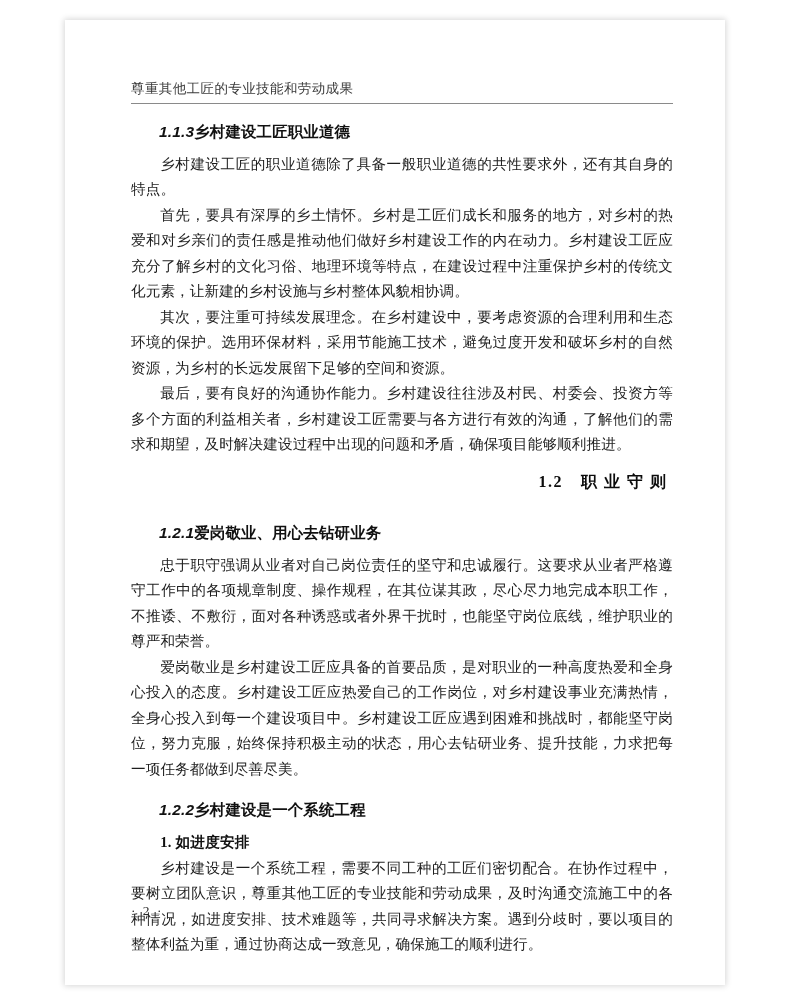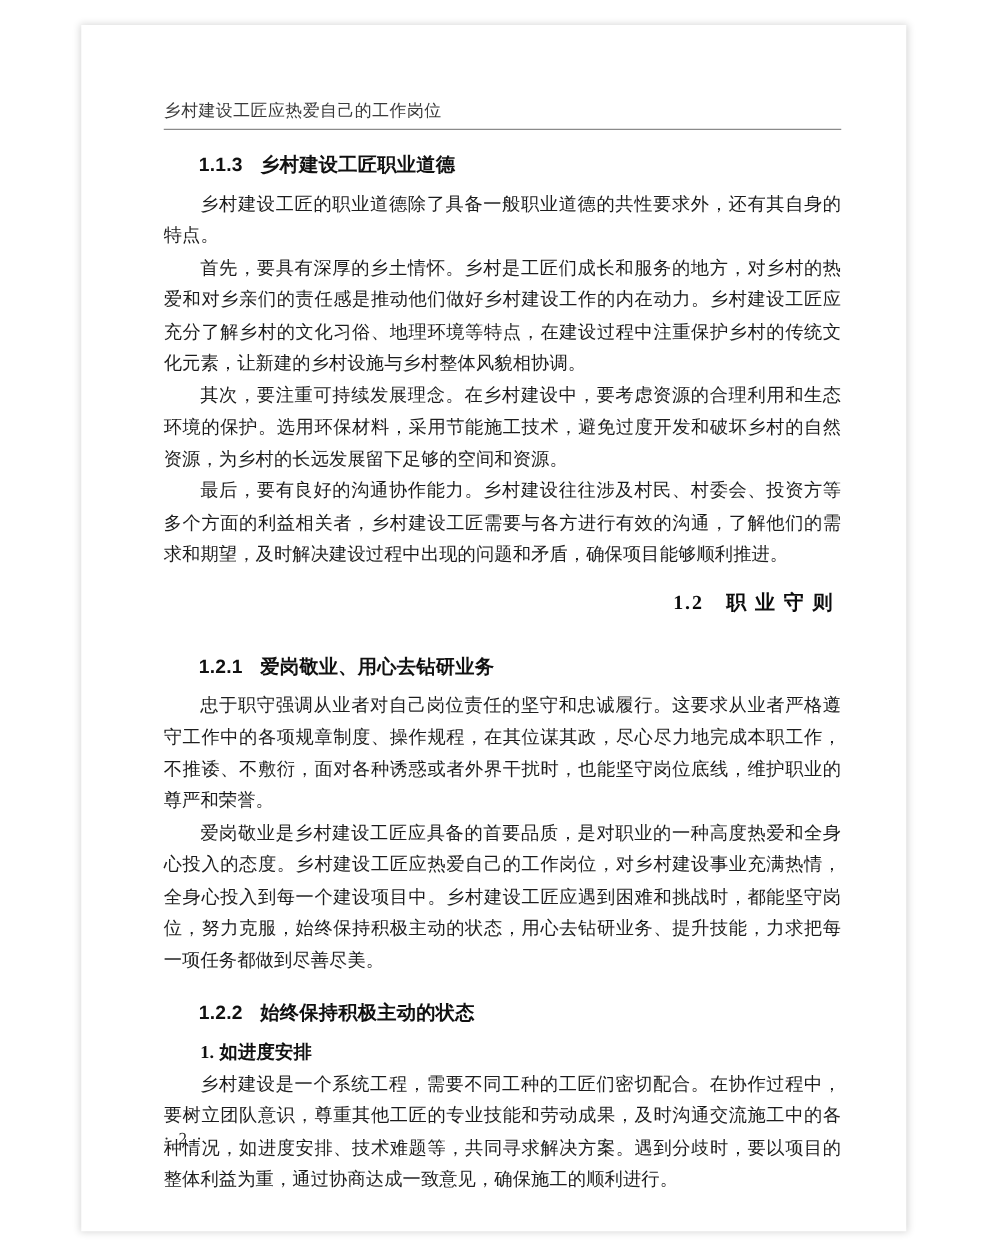--- a/index.html
+++ b/index.html
@@ -74,21 +74,21 @@
     font-family: "Liberation Sans", "DejaVu Sans", sans-serif;
     font-size: 15.4px;
     color: #111111;
     margin: 18px 0 9px 0;
     padding-left: 28px;
     letter-spacing: 0.2px;
     white-space: nowrap;
   }
   .subhead .num {
     display: inline-block;
-    margin-right: 14px;
+    font-style: italic;
   }
 
   
   .section-title {
     font-family: "Liberation Serif", "DejaVu Serif", serif;
     font-weight: bold;
     font-size: 16px;
     color: #0c0c0c;
     text-align: right;
     margin: 14px 0 30px 0;
@@ -130,21 +130,21 @@
 </style>
 </head>
 <body>
 
 <div id="page-wrap">
 
   <div class="page-sheet">
 
     <div class="page-inner">
 
-      <div class="running-header">乡村建设工匠应热爱自己的工作岗位</div>
+      <div class="running-header">尊重其他工匠的专业技能和劳动成果</div>
       <div class="header-rule"></div>
 
 
       <h3 class="subhead">
         <span class="num">1.1.3</span><span>乡村建设工匠职业道德</span>
       </h3>
 
       <p class="para indent">乡村建设工匠的职业道德除了具备一般职业道德的共性要求外，还有其自身的特点。</p>
 
       <p class="para indent">首先，要具有深厚的乡土情怀。乡村是工匠们成长和服务的地方，对乡村的热爱和对乡亲们的责任感是推动他们做好乡村建设工作的内在动力。乡村建设工匠应充分了解乡村的文化习俗、地理环境等特点，在建设过程中注重保护乡村的传统文化元素，让新建的乡村设施与乡村整体风貌相协调。</p>
@@ -159,21 +159,21 @@
 
       <h3 class="subhead">
         <span class="num">1.2.1</span><span>爱岗敬业、用心去钻研业务</span>
       </h3>
 
       <p class="para indent">忠于职守强调从业者对自己岗位责任的坚守和忠诚履行。这要求从业者严格遵守工作中的各项规章制度、操作规程，在其位谋其政，尽心尽力地完成本职工作，不推诿、不敷衍，面对各种诱惑或者外界干扰时，也能坚守岗位底线，维护职业的尊严和荣誉。</p>
 
       <p class="para indent">爱岗敬业是乡村建设工匠应具备的首要品质，是对职业的一种高度热爱和全身心投入的态度。乡村建设工匠应热爱自己的工作岗位，对乡村建设事业充满热情，全身心投入到每一个建设项目中。乡村建设工匠应遇到困难和挑战时，都能坚守岗位，努力克服，始终保持积极主动的状态，用心去钻研业务、提升技能，力求把每一项任务都做到尽善尽美。</p>
 
       <h3 class="subhead">
-        <span class="num">1.2.2</span><span>始终保持积极主动的状态</span>
+        <span class="num">1.2.2</span><span>乡村建设是一个系统工程</span>
       </h3>
 
       <p class="runin">
         <span class="rn-num">1.</span><span>如进度安排</span>
       </p>
 
       <p class="para indent">乡村建设是一个系统工程，需要不同工种的工匠们密切配合。在协作过程中，要树立团队意识，尊重其他工匠的专业技能和劳动成果，及时沟通交流施工中的各种情况，如进度安排、技术难题等，共同寻求解决方案。遇到分歧时，要以项目的整体利益为重，通过协商达成一致意见，确保施工的顺利进行。</p>
 
     </div>
 

